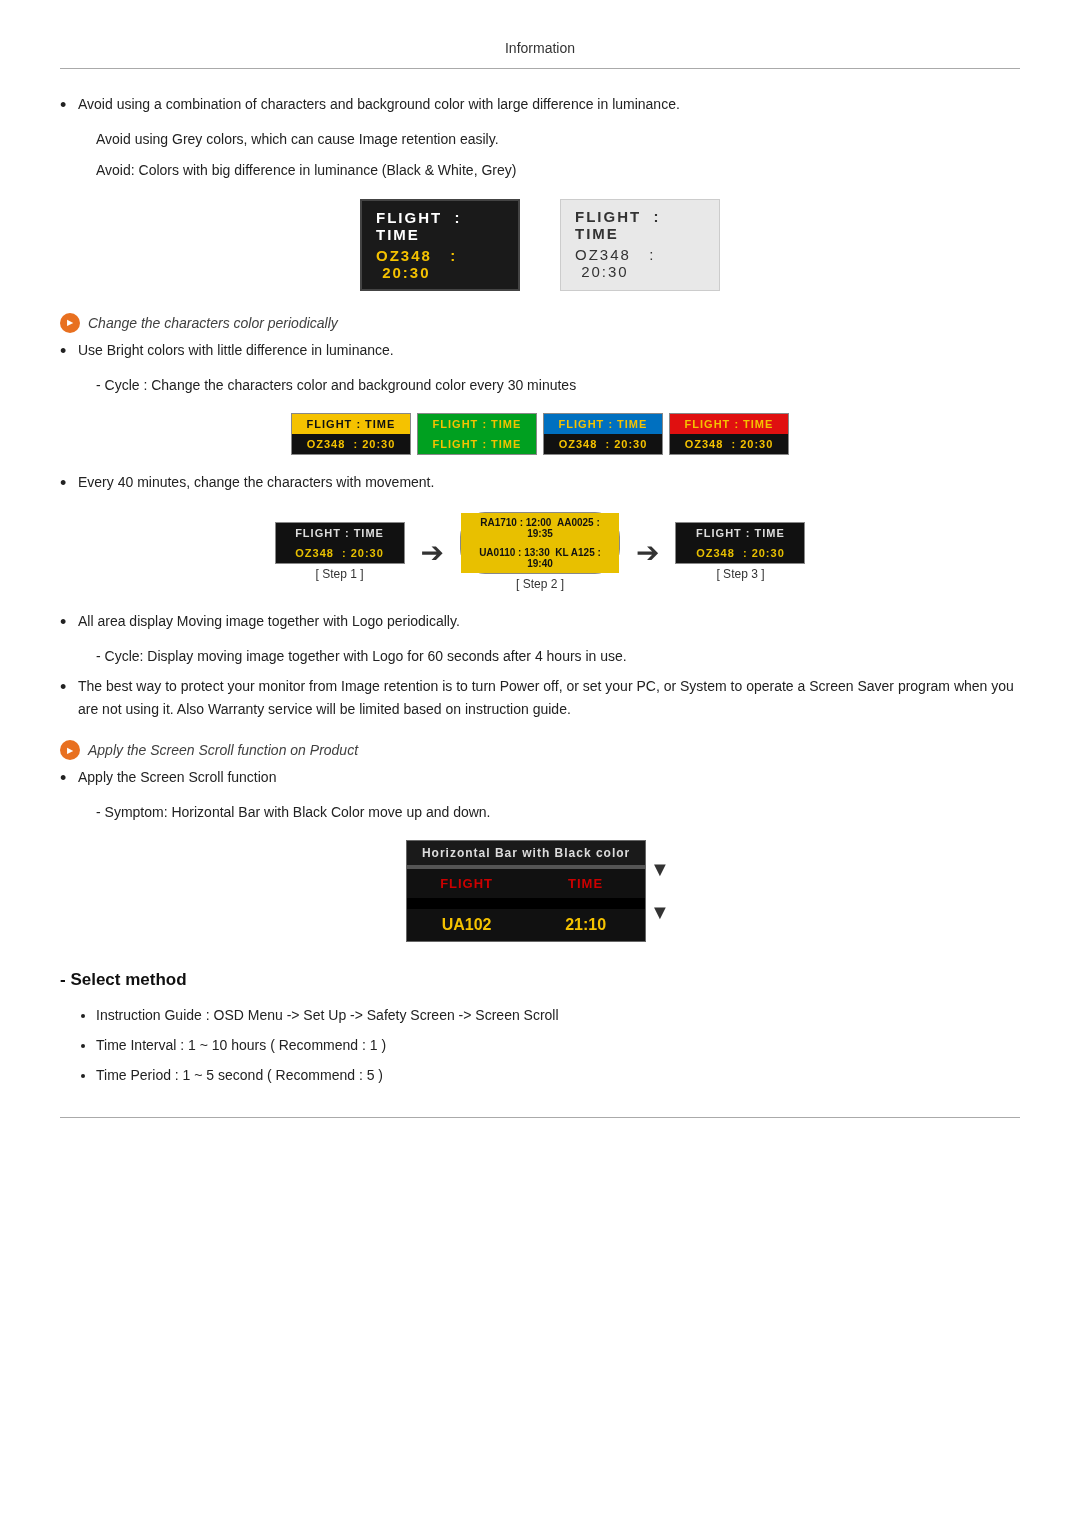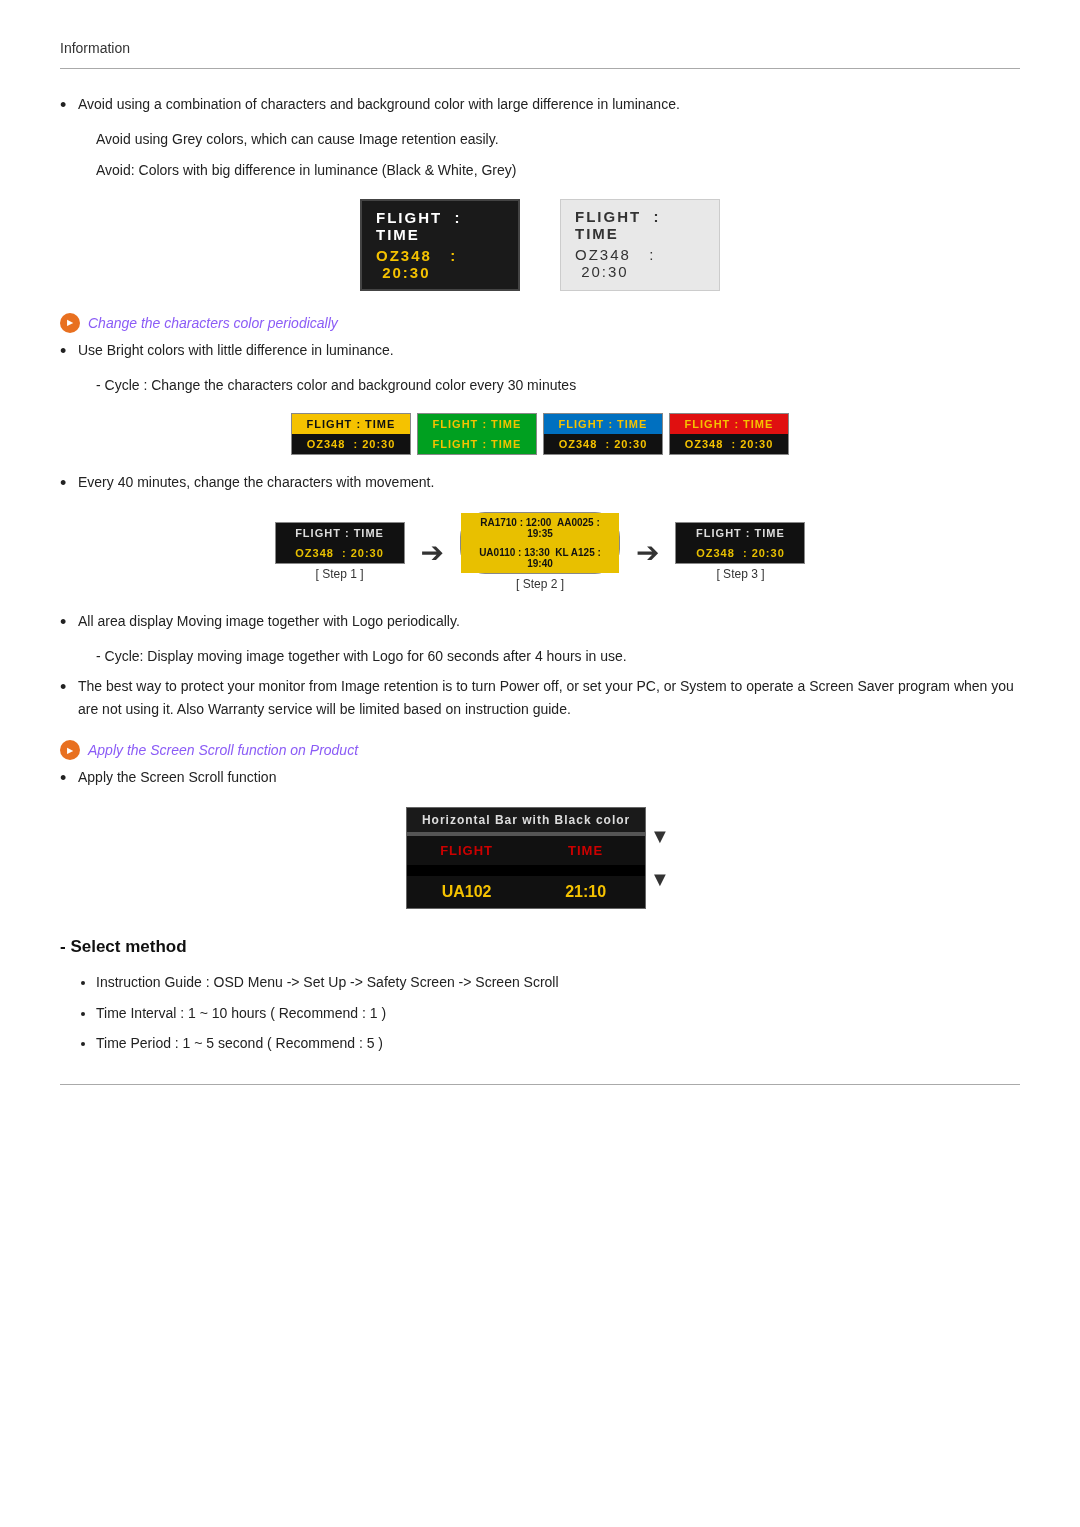--- a/index.html
+++ b/index.html
@@ -8,21 +8,21 @@
       font-size: 14px;
       color: #222;
       background: #fff;
       width: 1080px;
       min-height: 1527px;
     }
     .page {
       padding: 30px 60px 40px 60px;
     }
     .page-title {
-      text-align: left;
+      text-align: center;
       font-size: 14px;
       color: #333;
       padding: 10px 0 12px 0;
       border-bottom: 1px solid #aaa;
       margin-bottom: 24px;
     }
     .bullet-item {
       display: flex;
       align-items: flex-start;
       margin-bottom: 10px;
@@ -104,21 +104,21 @@
       margin-right: 8px;
       flex-shrink: 0;
     }
     .orange-circle::after {
       content: '▶';
       color: #fff;
       font-size: 8px;
     }
     .italic-text {
       font-style: italic;
-      color: #8b5cf6;
+      color: #404040;
       font-size: 14px;
     }
     
     .cycle-block {
       display: flex;
       justify-content: center;
       margin: 16px 0;
       gap: 6px;
     }
     .cycle-box {
@@ -374,20 +374,21 @@
     <div class="orange-circle"></div>
     <span class="italic-text">Apply the Screen Scroll function on Product</span>
   </div>
 
   
   <div class="bullet-item">
     <span class="bullet-dot">•</span>
     <span class="bullet-text">Apply the Screen Scroll function</span>
   </div>
 
+  <div class="sub-text">- Symptom: Horizontal Bar with Black Color move up and down.</div>
 
   
   <div class="hbar-wrapper">
     <div class="hbar-main">
       <div class="hbar-header-row">
         <div class="hbar-header-cell" colspan="2" style="flex:2;text-align:center;font-size:12px;">
           <span>Horizontal Bar with Black color</span>
         </div>
       </div>
       <div style="background:#555;height:2px;"></div>

